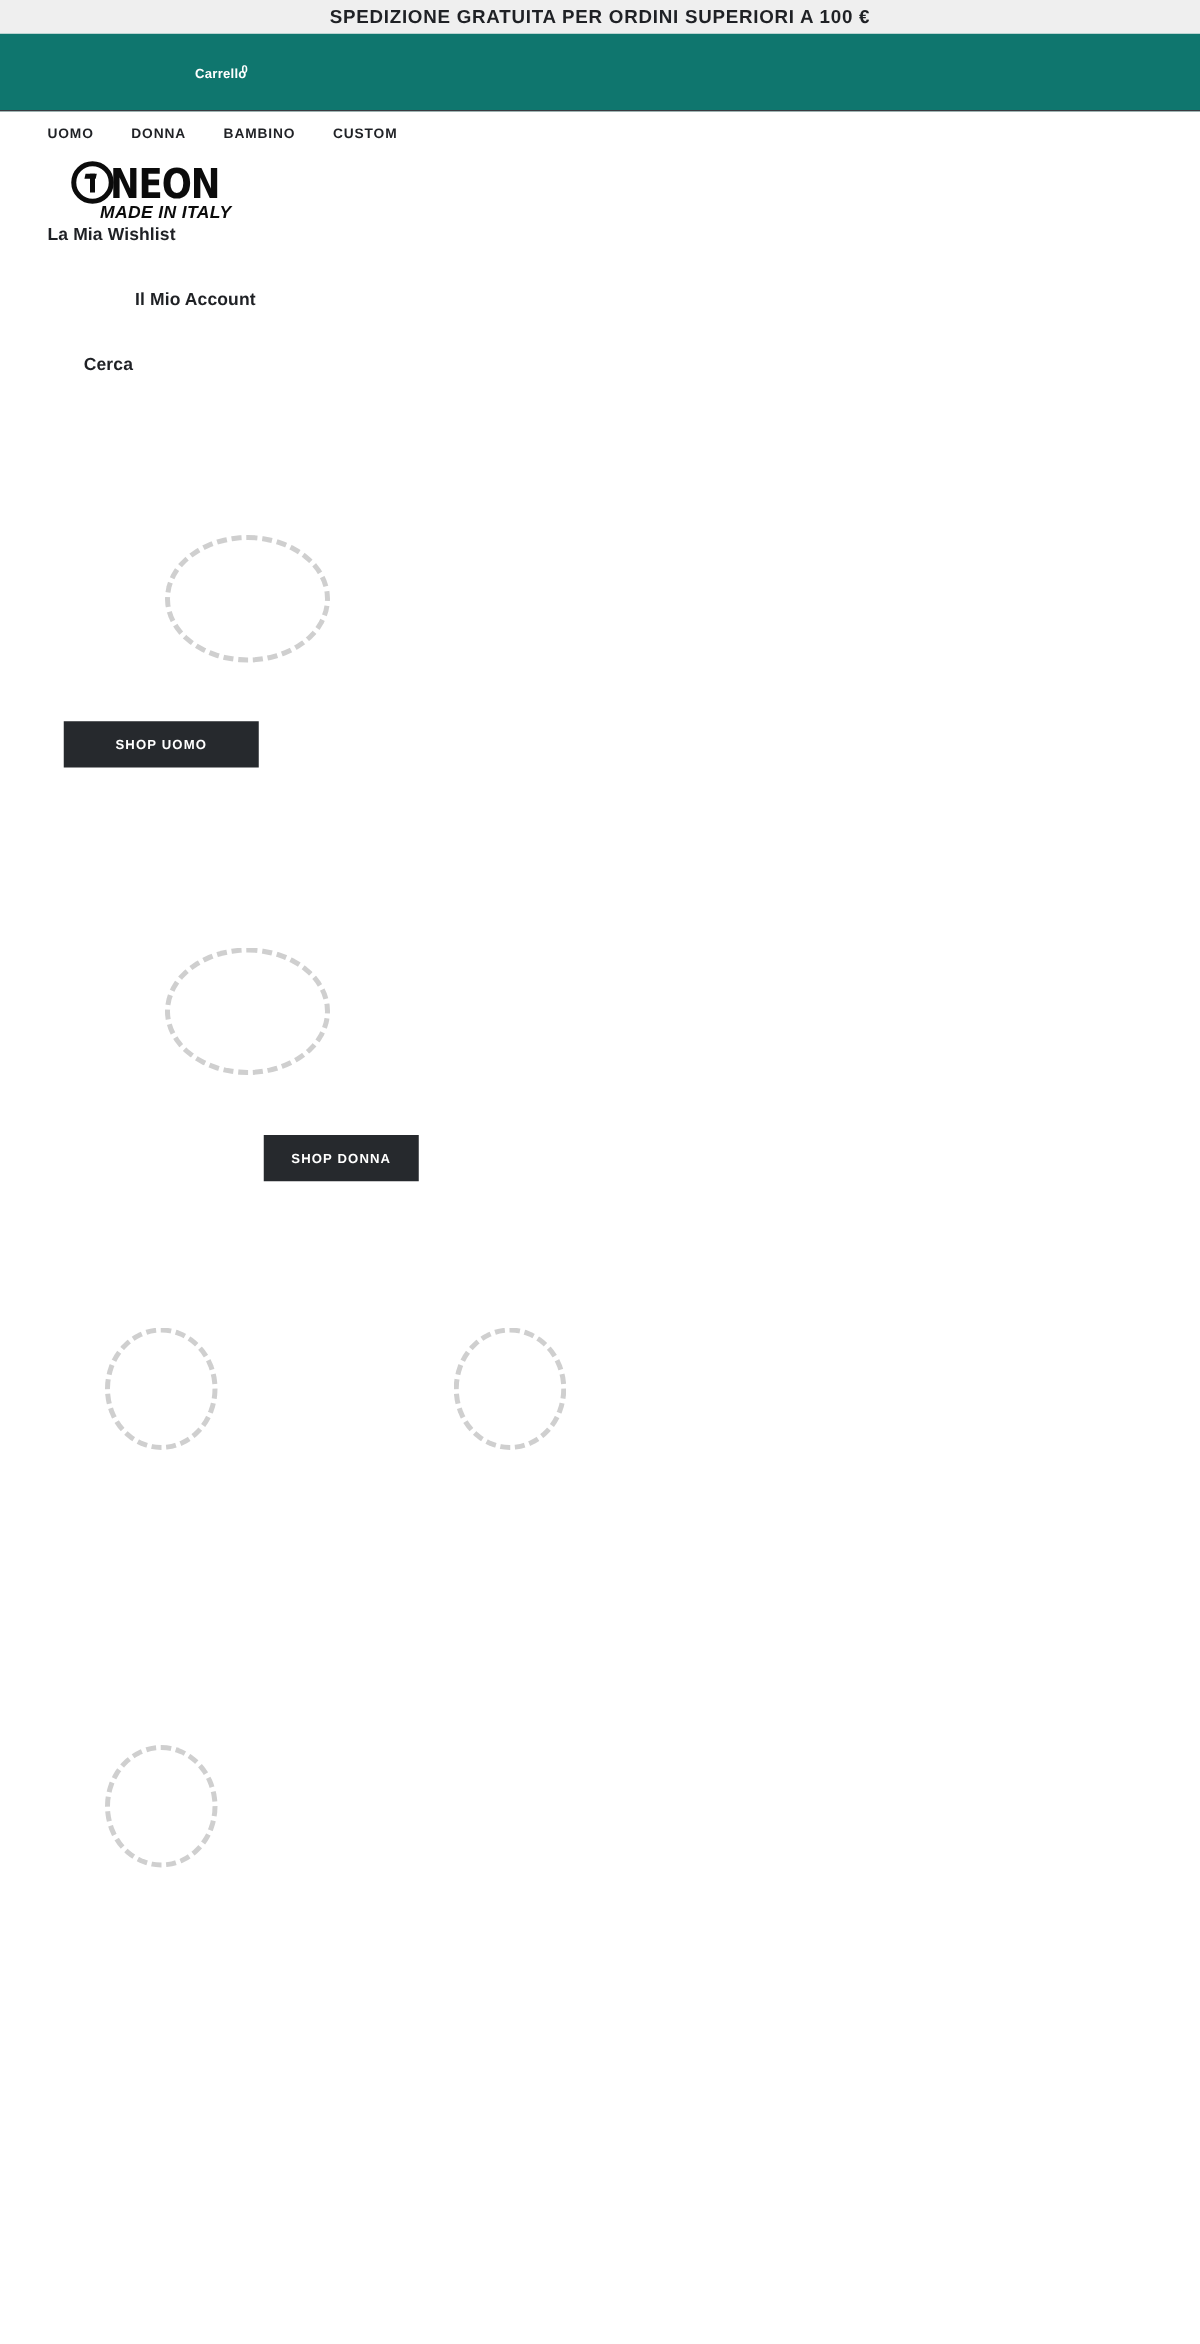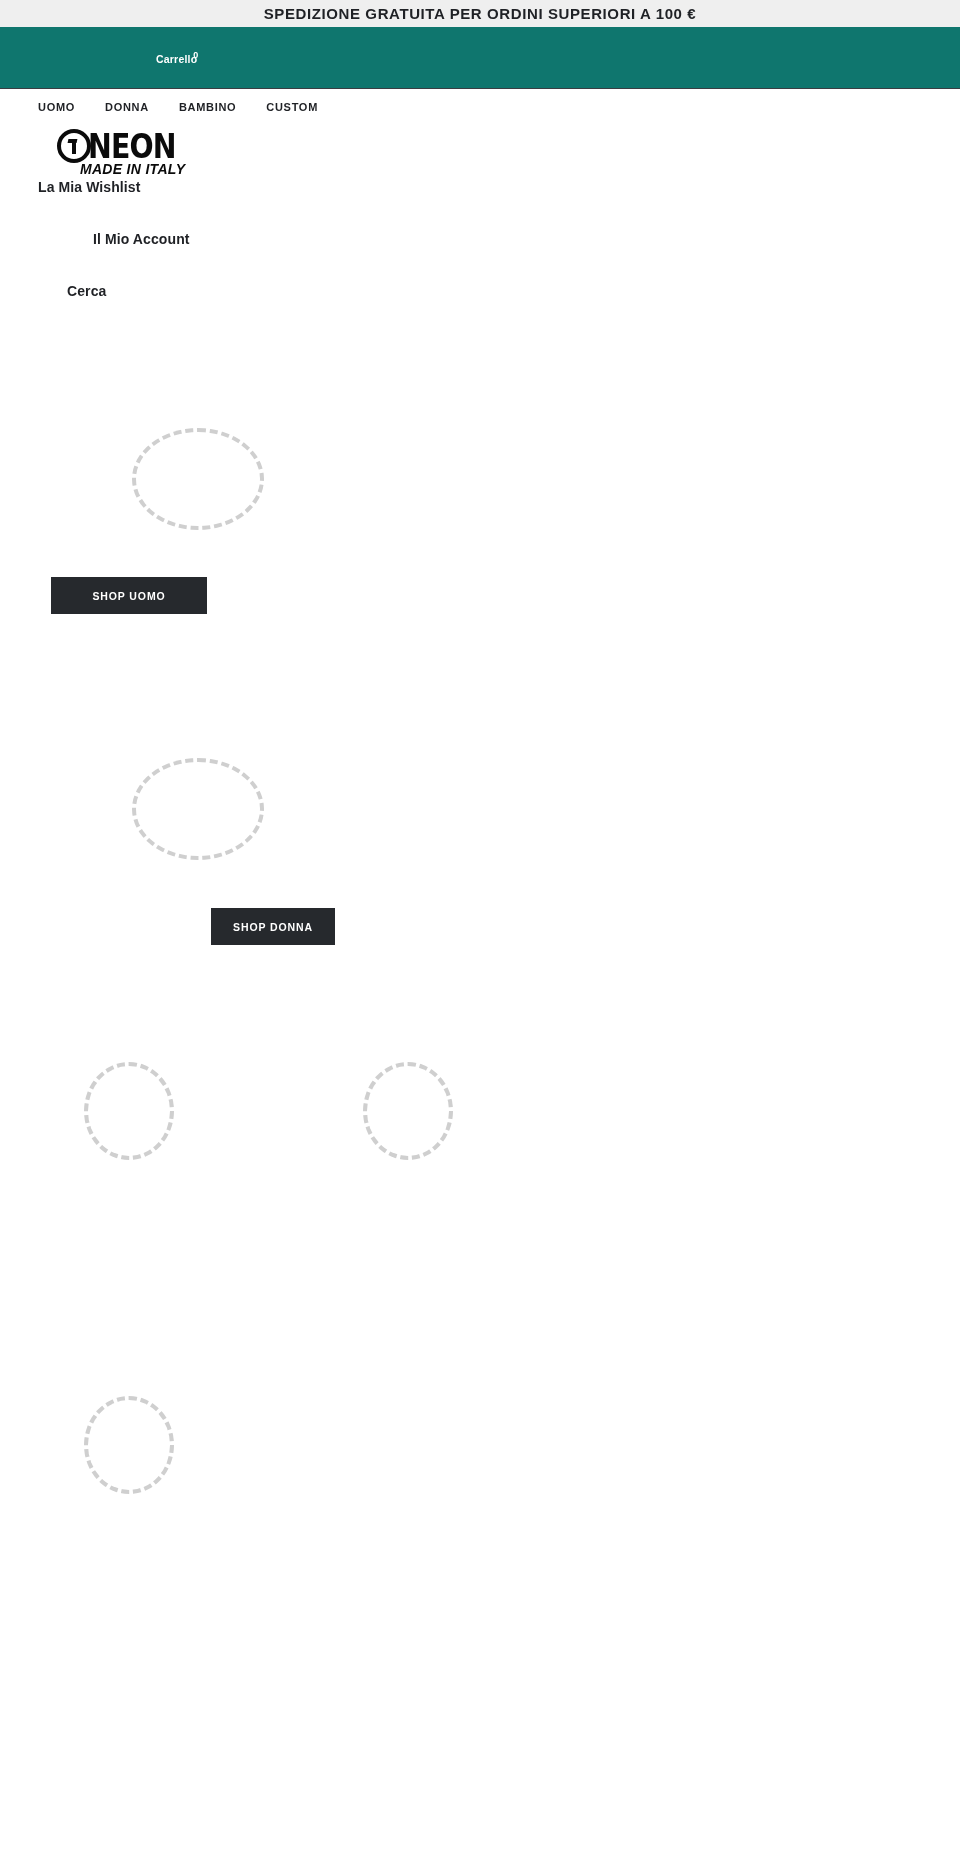--- a/index.html
+++ b/index.html
@@ -136,21 +136,21 @@
   .utility-link {
     position: absolute;
     font-size: 14px;
     font-weight: bold;
     color: #1f2125;
     letter-spacing: 0.1px;
     white-space: nowrap;
     cursor: pointer;
   }
   .link-wishlist { left: 38px; top: 179px; }
-  .link-account  { left: 51px; top: 231px; padding-left: 42px; }
+  .link-account  { left: 66px; top: 231px; padding-left: 42px; }
   .link-search   { left: 67px; top: 283px; }
 
   
   .placeholder-circle {
     position: absolute;
     border-radius: 50%;
     border: 4px dashed #cfcfcf;
   }
   .ph-1 { left: 132px; top: 428px;  width: 132px; height: 102px; }
   .ph-2 { left: 132px; top: 758px;  width: 132px; height: 102px; }

